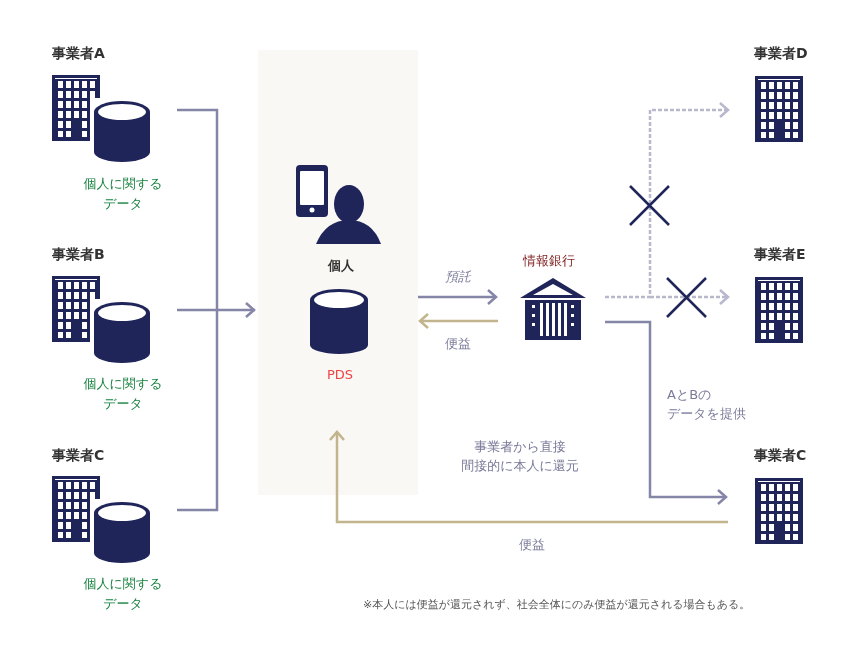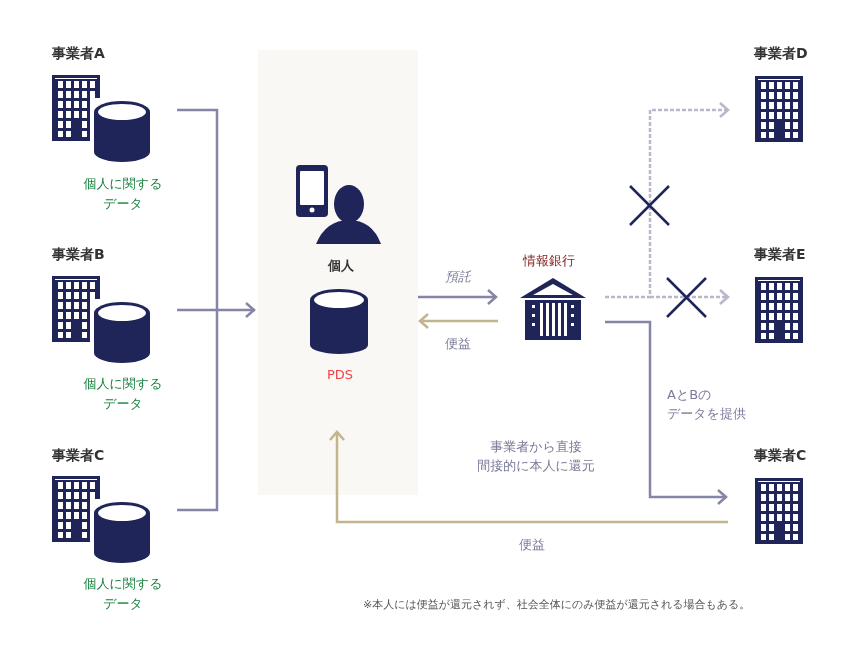--- a/index.html
+++ b/index.html
@@ -180,21 +180,21 @@
 
 <div class="abs flow" style="left:438px;top:267px;width:40px;font-style:italic;">預託</div>
 <div class="abs flow" style="left:438px;top:334px;width:40px;">便益</div>
 <div class="abs lbl" style="left:523px;top:252px;font-size:13px;font-weight:normal;color:#7f1d1d;">情報銀行</div>
 
 <div class="abs flow" style="left:667px;top:385px;text-align:left;">
   <div>AとBの</div>
   <div>データを提供</div>
 </div>
 
-<div class="abs flow" style="left:456px;top:437px;width:160px;text-align:center;">
+<div class="abs flow" style="left:440px;top:437px;width:160px;text-align:center;">
   <div>事業者から直接</div>
   <div>間接的に本人に還元</div>
 </div>
 
 <div class="abs flow" style="left:512px;top:535px;width:40px;">便益</div>
 
 <div class="abs lbl" style="left:754px;top:45px;">事業者D</div>
 <div class="abs lbl" style="left:754px;top:246px;">事業者E</div>
 <div class="abs lbl" style="left:754px;top:447px;">事業者C</div>
 

